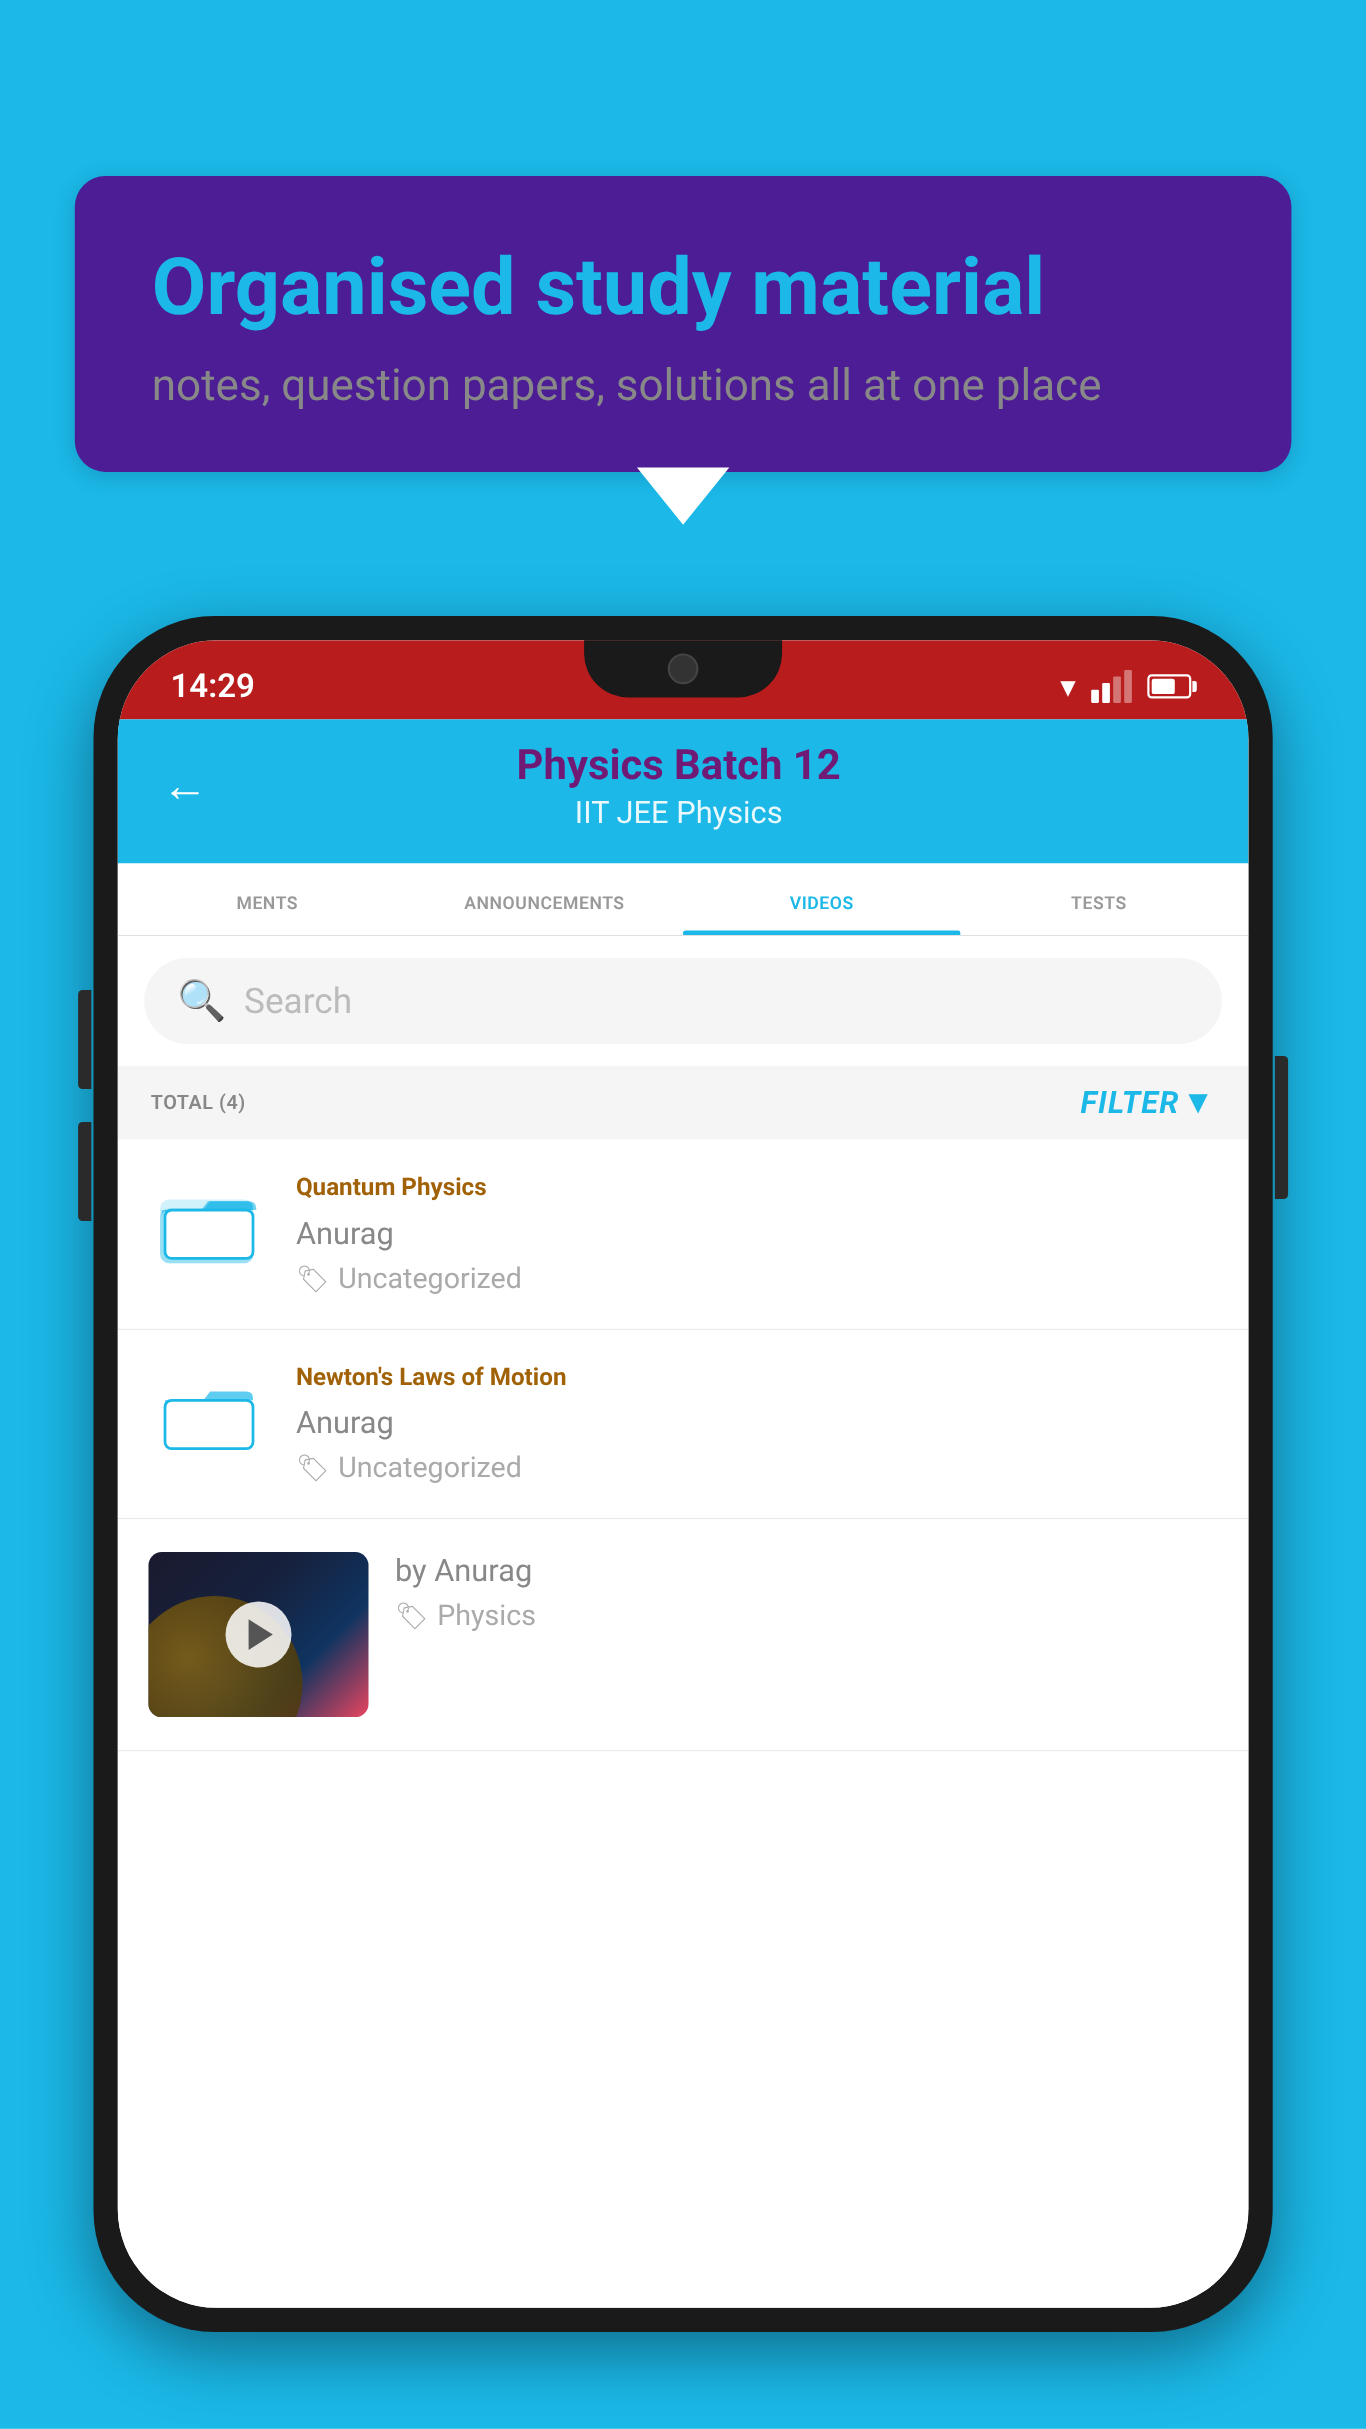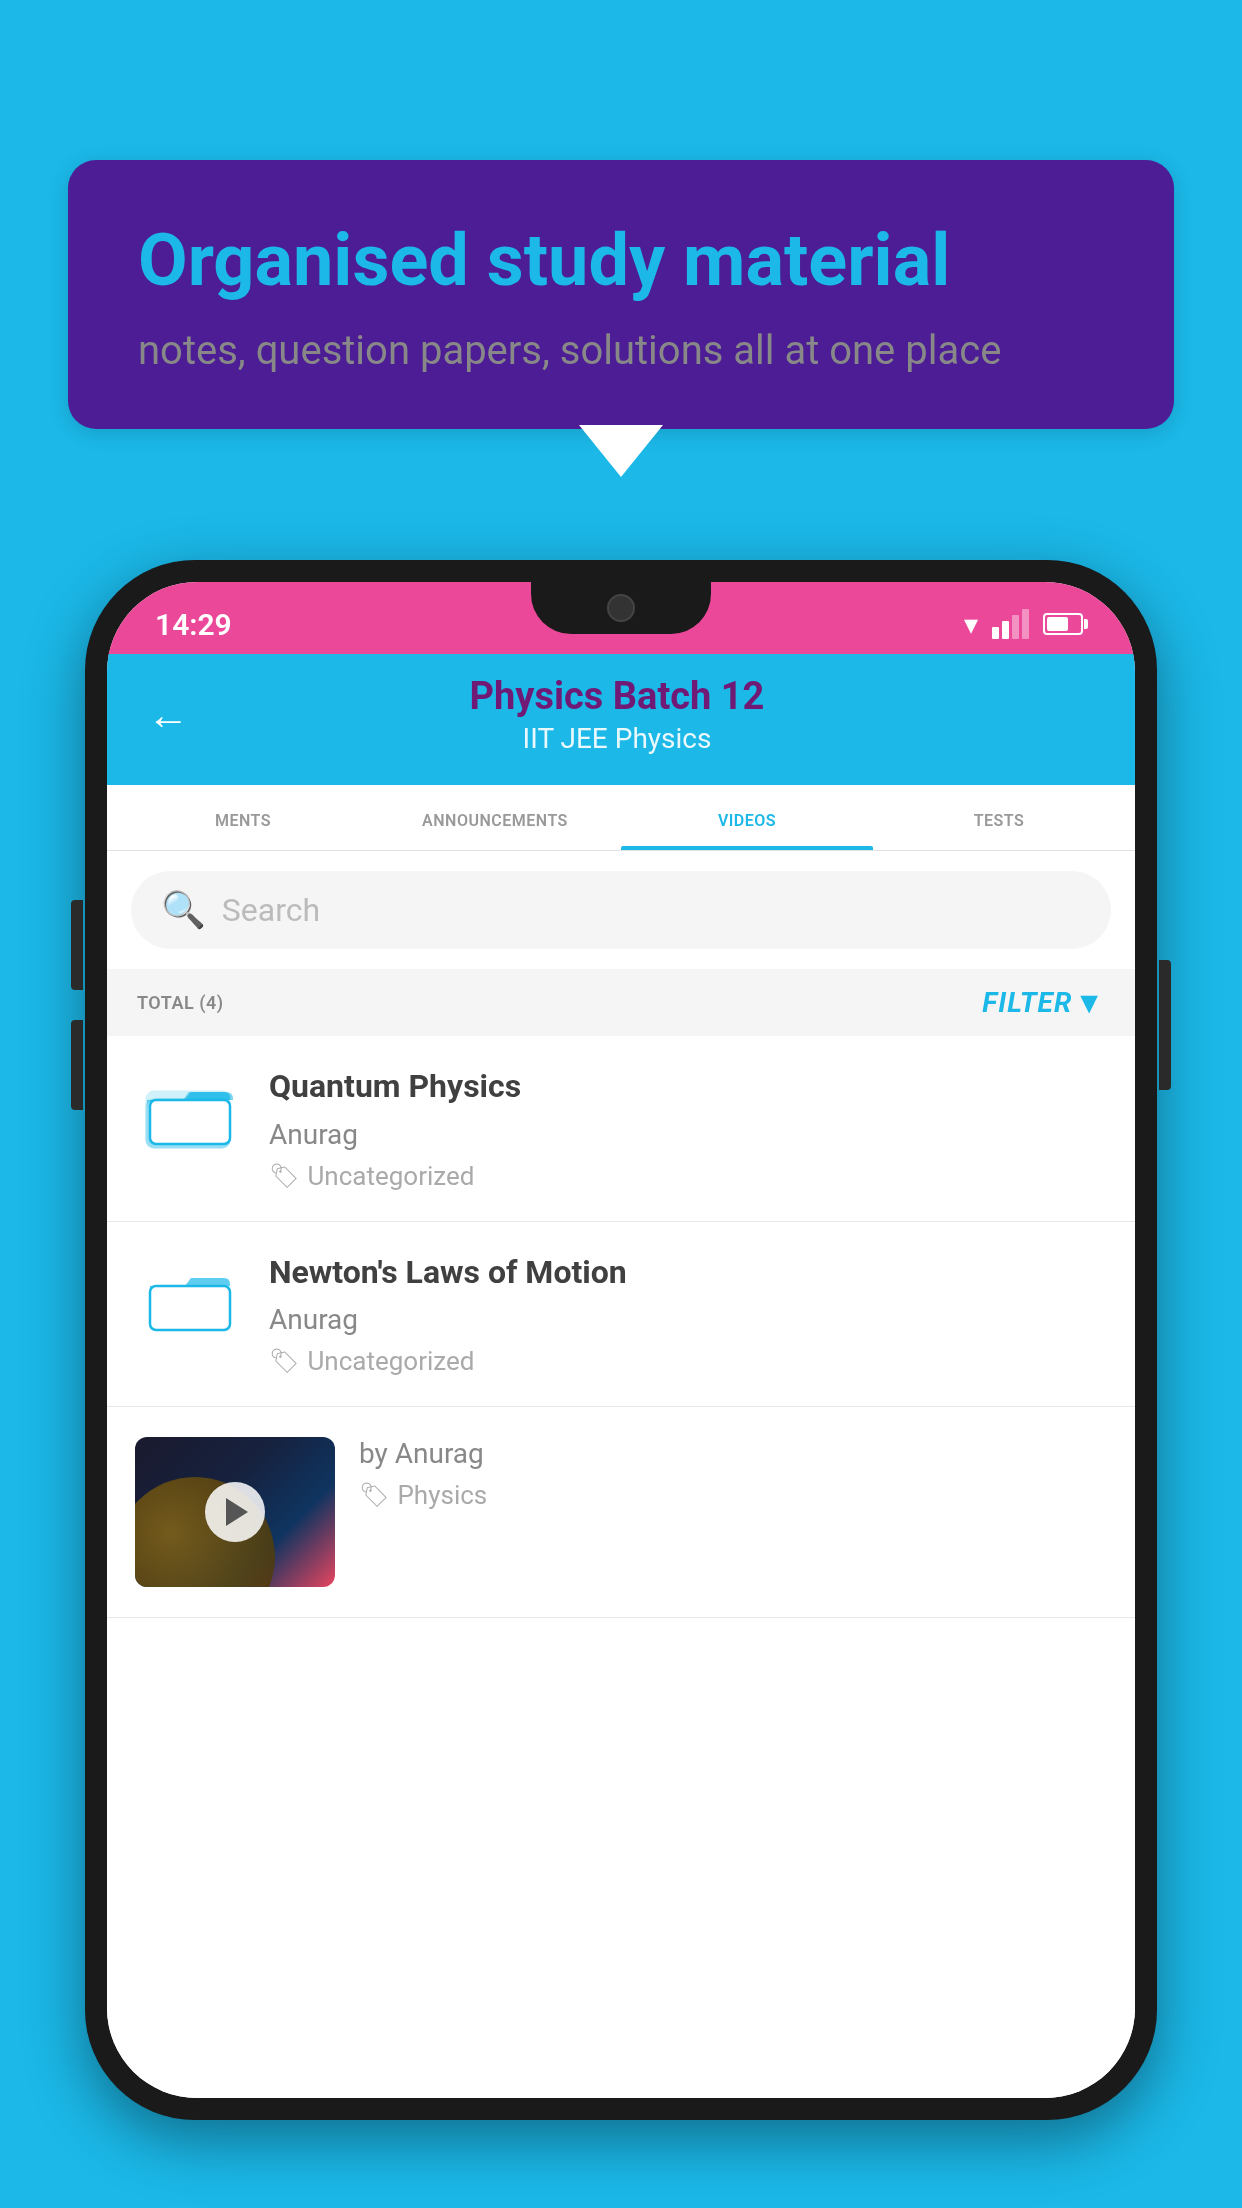--- a/index.html
+++ b/index.html
@@ -126,21 +126,21 @@
       height: 100%;
       background: #fff;
       border-radius: 90px;
       overflow: hidden;
       display: flex;
       flex-direction: column;
     }
 
     
     .status-bar {
-      background: #ec4899;
+      background: #b91c1c;
       height: 72px;
       display: flex;
       align-items: center;
       justify-content: space-between;
       padding: 0 52px 0 48px;
       padding-top: 12px;
     }
     .status-time {
       color: #fff;
       font-size: 30px;
@@ -376,23 +376,23 @@
       border-top: 14px solid transparent;
       border-bottom: 14px solid transparent;
       border-left: 22px solid #555;
       margin-left: 4px;
     }
 
     .video-info {
       flex: 1;
     }
     .video-title {
-      font-size: 32px;
+      font-size: 22px;
       font-weight: 700;
-      color: #404040;
+      color: #a16207;
       margin-bottom: 10px;
       line-height: 1.3;
     }
     .video-author {
       font-size: 28px;
       color: #888;
       margin-bottom: 10px;
     }
     .video-tag {
       display: flex;

